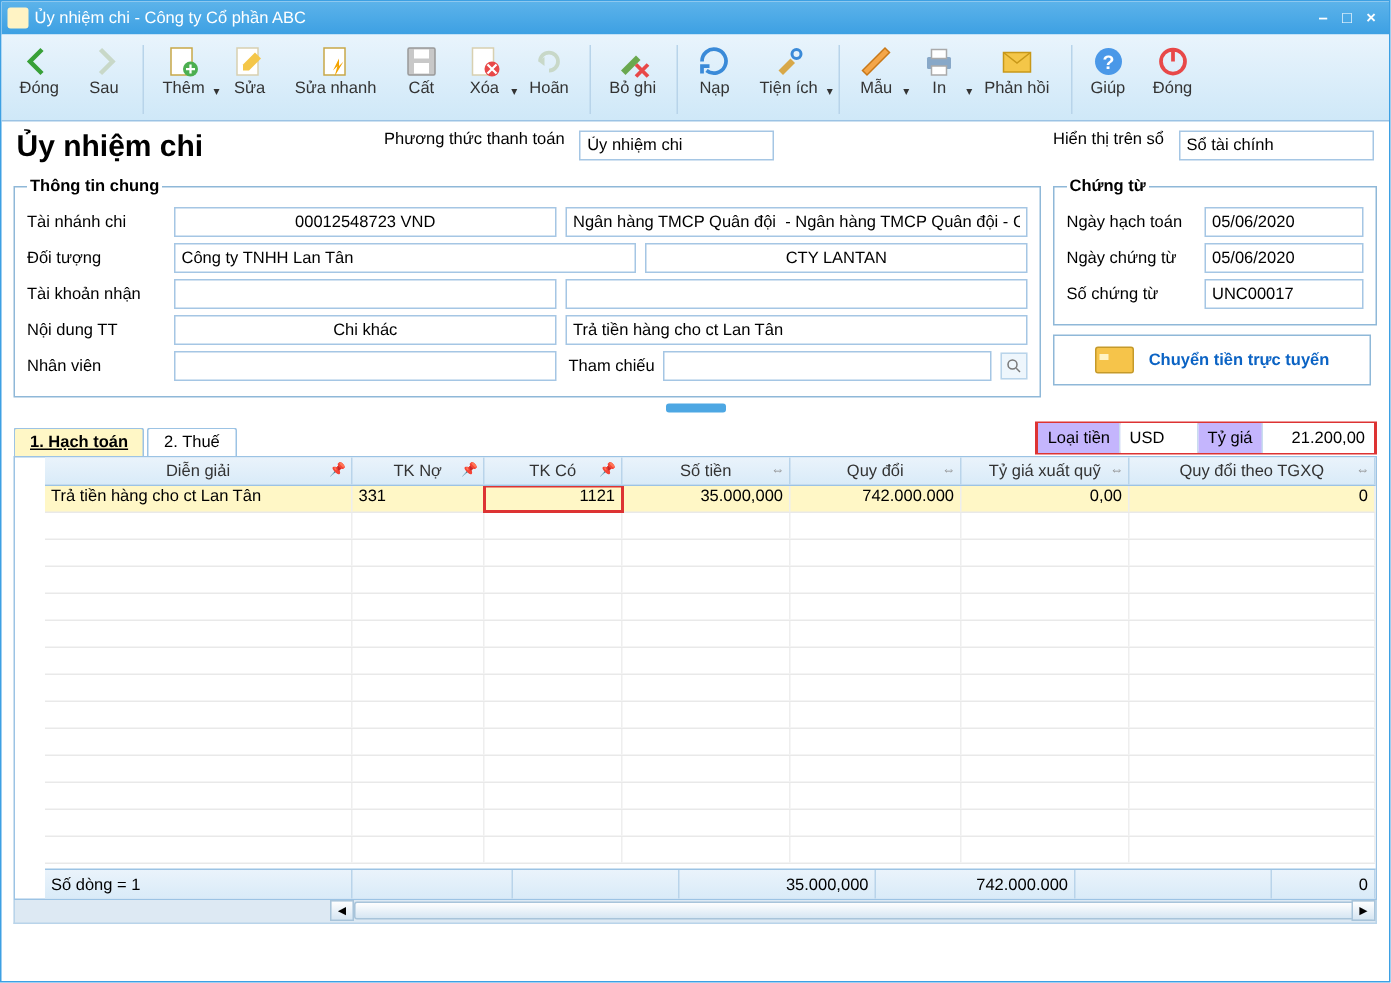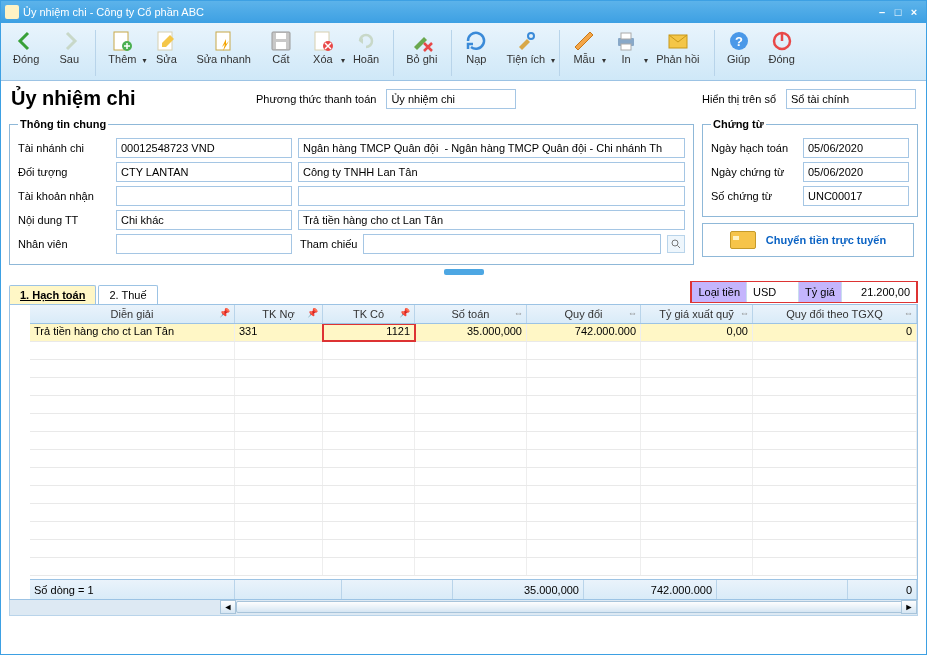--- a/index.html
+++ b/index.html
@@ -45,21 +45,21 @@
     cursor: pointer;
     font-size: 11px;
     color: #333;
     position: relative;
   }
   .tb-btn svg { width: 24px; height: 24px; }
   .tb-btn .caret { position: absolute; right: -2px; top: 30px; font-size: 8px; color: #333; }
   .tb-sep { width: 1px; height: 46px; background: #b8d4ea; margin: 4px 4px 0; }
   
   .header-row {
-    display: flex; align-items: center;
+    display: flex; 
     padding: 6px 10px 8px 10px;
     gap: 10px;
   }
   .page-title { font-size: 20px; font-weight: bold; color: #000; flex: 0 0 235px; }
   .lbl { font-size: 11px; color: #000; }
   .field {
     border: 1px solid #a5c6e4;
     background: #fff;
     height: 20px;
     padding: 2px 4px;
@@ -72,21 +72,21 @@
     border: 1px solid #8fb8d8;
     padding: 8px 8px 6px 8px;
     position: relative;
     font-size: 11px;
   }
   fieldset legend { font-weight: bold; color: #000; padding: 0 2px; font-size: 11px; }
   .fs-general { flex: 1; }
   .fs-voucher { width: 212px; }
   .form-row { display: flex; align-items: center; margin-bottom: 4px; gap: 6px; }
   .form-row .rlabel { width: 92px; }
-  .fs-general .col-a { width: 176px; }
+  .fs-general .col-a { width: 255px; text-align: center; }
   .fs-general .col-b { flex: 1; }
   .fs-voucher .rlabel { width: 86px; }
   .fs-voucher .vfield { width: 106px; }
   
   .online-btn {
     border: 1px solid #8fb8d8;
     background: #fff;
     height: 34px;
     display: flex; align-items: center; justify-content: center;
     gap: 10px;
@@ -380,22 +380,22 @@
 <div class="form-zone">
   <fieldset class="fs-general">
     <legend>Thông tin chung</legend>
     <div class="form-row">
       <span class="rlabel">Tài nhánh chi</span>
       <input class="field col-a" value="00012548723 VND" style="">
       <input class="field col-b" value="Ngân hàng TMCP Quân đội  - Ngân hàng TMCP Quân đội - Chi nhánh Th" style="">
     </div>
     <div class="form-row">
       <span class="rlabel">Đối tượng</span>
+      <input class="field col-b" value="Công ty TNHH Lan Tân" style="">
       <input class="field col-a" value="CTY LANTAN" style="">
-      <input class="field col-b" value="Công ty TNHH Lan Tân" style="">
     </div>
     <div class="form-row">
       <span class="rlabel">Tài khoản nhận</span>
       <input class="field col-a" style="">
       <input class="field col-b" style="">
     </div>
     <div class="form-row">
       <span class="rlabel">Nội dung TT</span>
       <input class="field col-a" value="Chi khác" style="">
       <input class="field col-b" value="Trả tiền hàng cho ct Lan Tân" style="">
@@ -462,21 +462,21 @@
       </div>
     <div class="gh col-tn">
         <span>TK Nợ</span>
         <span class="pin">📌</span>
       </div>
     <div class="gh col-tc">
         <span>TK Có</span>
         <span class="pin">📌</span>
       </div>
     <div class="gh col-st">
-        <span>Số toán</span>
+        <span>Số tiền</span>
         <span class="pin">⇔</span>
       </div>
     <div class="gh col-qd">
         <span>Quy đổi</span>
         <span class="pin">⇔</span>
       </div>
     <div class="gh col-tx">
         <span>Tỷ giá xuất quỹ</span>
         <span class="pin">⇔</span>
       </div>

